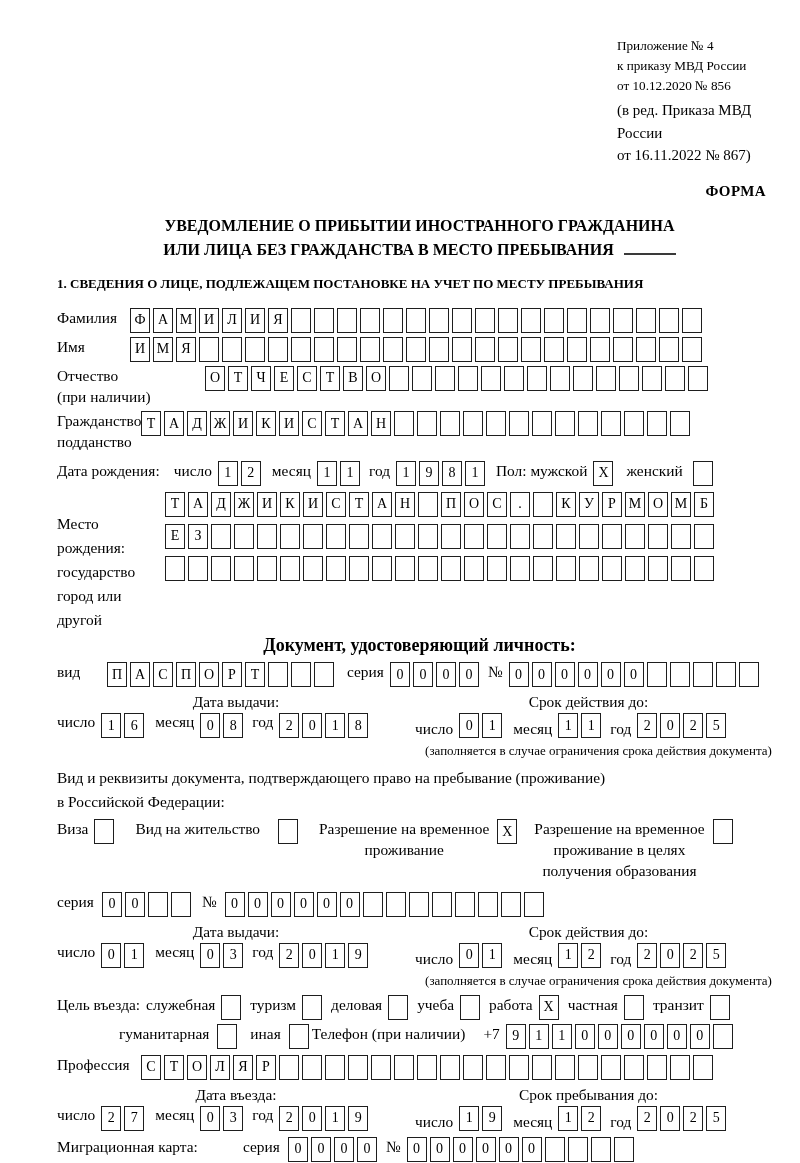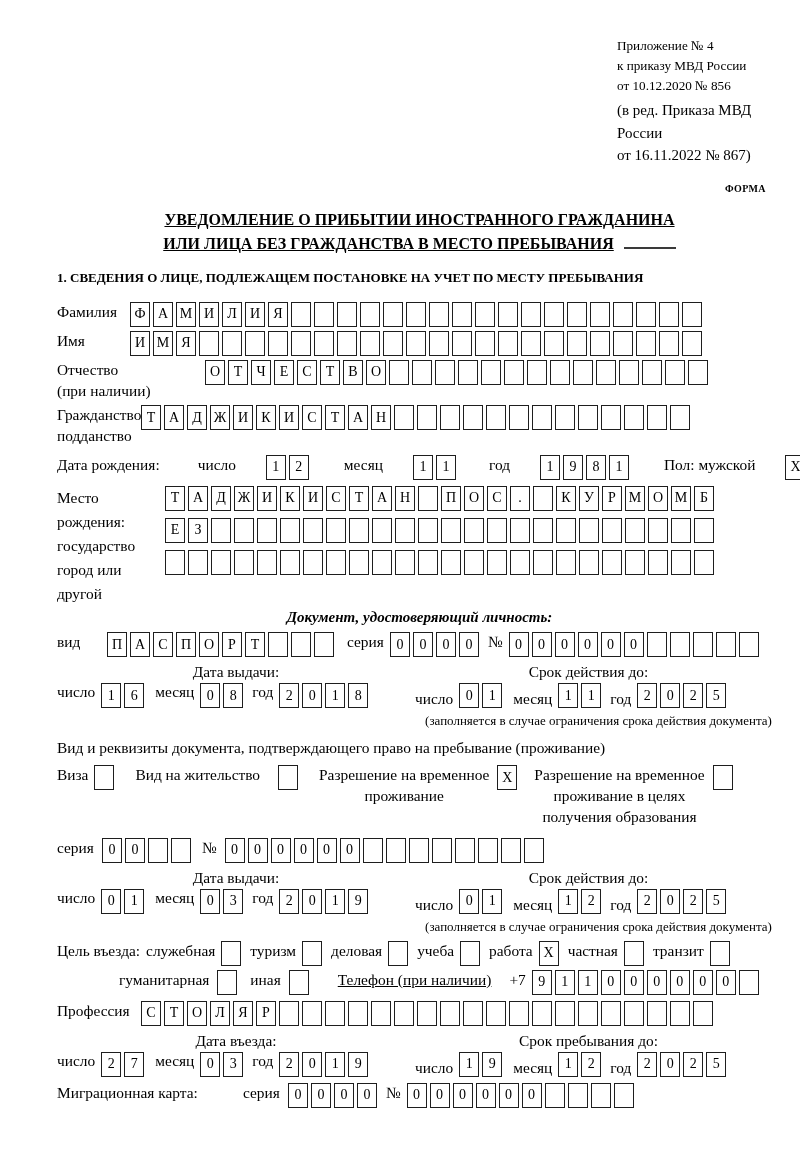--- a/index.html
+++ b/index.html
@@ -3,38 +3,38 @@
 <meta charset="utf-8">
 <style>
   html,body{margin:0;padding:0;background:#fff;}
   body{width:800px;min-height:1163px;font-family:"Liberation Serif","DejaVu Serif",serif;color:#000;}
   .page{box-sizing:border-box;width:800px;min-height:1163px;padding:36px 18px 10px 57px;position:relative;}
 
   
   .hdr{margin-left:560px;font-size:13.2px;line-height:1.5;}
   .hdr .small{font-size:15px;font-family:Liberation Serif, serif;}
   .hdr .gap{margin-top:4px;}
-  .forma{font-weight:bold;text-align:right;padding-right:16px;margin-top:16px;font-size:10px;letter-spacing:.4px;}
-
-  .title{margin-top:14px;text-align:center;font-weight:bold;font-size:16px;line-height:1.5;text-decoration:underline;}
+  .forma{font-weight:bold;text-align:right;padding-right:16px;margin-top:16px;font-size:15px;letter-spacing:.4px;}
+
+  .title{margin-top:14px;text-align:center;font-weight:bold;font-size:16px;line-height:1.5;}
   .blank{display:inline-block;width:52px;border-bottom:2px solid #3a3a3a;margin-left:10px;}
   .sect{margin-top:14px;margin-bottom:16px;font-weight:bold;font-size:13px;white-space:nowrap;}
 
   
   .row{display:flex;align-items:flex-start;margin-bottom:4px;font-size:15.4px;line-height:1.35;}
   .cells{display:flex;flex-wrap:nowrap;}
   .cell{flex:none;display:inline-flex;align-items:center;justify-content:center;
         width:18px;height:23px;border:1.6px solid #1e1e1e;margin-right:3px;
         font-size:14px;background:#fff;}
   .lbl{flex:none;}
   .w73{width:73px;} .w84{width:84px;} .w108{width:108px;} .w148{width:148px;}
-  .ml6{margin-left:6px;} .ml8{margin-left:8px;} .ml10{margin-left:10px;} .ml14{margin-left:14px;} .ml18{margin-left:18px;} .ml26{margin-left:26px;text-decoration:underline;}
+  .ml6{margin-left:6px;} .ml8{margin-left:8px;} .ml10{margin-left:10px;} .ml14{margin-left:14px;} .ml18{margin-left:18px;} .ml26{}
   .stack .cells{margin-bottom:7px;}
 
-  .chead{text-align:center;font-weight:bold;font-size:15px;margin:2px 0 6px;font-style:italic;}
+  .chead{text-align:center;font-weight:bold;font-size:18px;margin:2px 0 6px;}
 
   
   .tc{display:flex;margin-bottom:4px;font-size:15.4px;}
   .tc .l{flex:none;width:358px;display:flex;align-items:flex-start;}
   .tc .r{flex:1;display:flex;align-items:flex-end;}
   .tc.hdr2{margin-top:6px;margin-bottom:2px;gap:30px;}
   .czone{display:block;width:100%;text-align:center;}
   .note{font-size:13px;text-align:center;width:100%;margin-top:1px;}
   .para{font-size:15.4px;margin:10px 0 2px;}
   .opt2line{text-align:center;font-size:15.4px;line-height:1.35;}
@@ -180,21 +180,21 @@
         <span class="cell"></span>
         <span class="cell"></span>
         <span class="cell"></span>
         <span class="cell"></span>
         <span class="cell"></span>
         <span class="cell"></span>
         <span class="cell"></span>
       </div>
   </div>
 
-  <div class="row" style="margin-top:8px;gap:24px;">
+  <div class="row" style="margin-top:8px;">
     <span class="lbl">Дата рождения:</span>
     <span class="lbl ml14">число</span>
     <span class="cells ml6">
         <span class="cell">1</span>
         <span class="cell">2</span>
       </span>
     <span class="lbl ml8">месяц</span>
     <span class="cells ml6">
         <span class="cell">1</span>
         <span class="cell">1</span>
@@ -210,21 +210,21 @@
     <span class="cells ml6">
         <span class="cell">X</span>
       </span>
     <span class="lbl ml10">женский</span>
     <span class="cells ml10">
         <span class="cell"></span>
       </span>
   </div>
 
   <div class="row stack" style="margin-top:6px;">
-    <div class="lbl w108" style="line-height:1.55;">
+    <div class="lbl w108" style="line-height:1.55;margin-top:20px;">
       <div>Место рождения:</div>
       <div>государство</div>
       <div>город или другой</div>
     </div>
     <div>
       <div class="cells">
           <span class="cell">Т</span>
           <span class="cell">А</span>
           <span class="cell">Д</span>
           <span class="cell">Ж</span>
@@ -392,20 +392,21 @@
     </div>
   </div>
   <div class="tc">
     <div class="l"></div>
     <div class="r">
         <span class="note">(заполняется в случае ограничения срока действия документа)</span>
       </div>
   </div>
 
   <div class="para">Вид и реквизиты документа, подтверждающего право на пребывание (проживание)</div>
+  <div class="para" style="margin-top:6px;">в Российской Федерации:</div>
 
   <div class="row" style="margin-top:8px;">
     <span class="lbl">Виза</span>
     <span class="cells ml6">
         <span class="cell"></span>
       </span>
     <span class="lbl ml18">Вид на жительство</span>
     <span class="cells ml18">
         <span class="cell"></span>
       </span>

